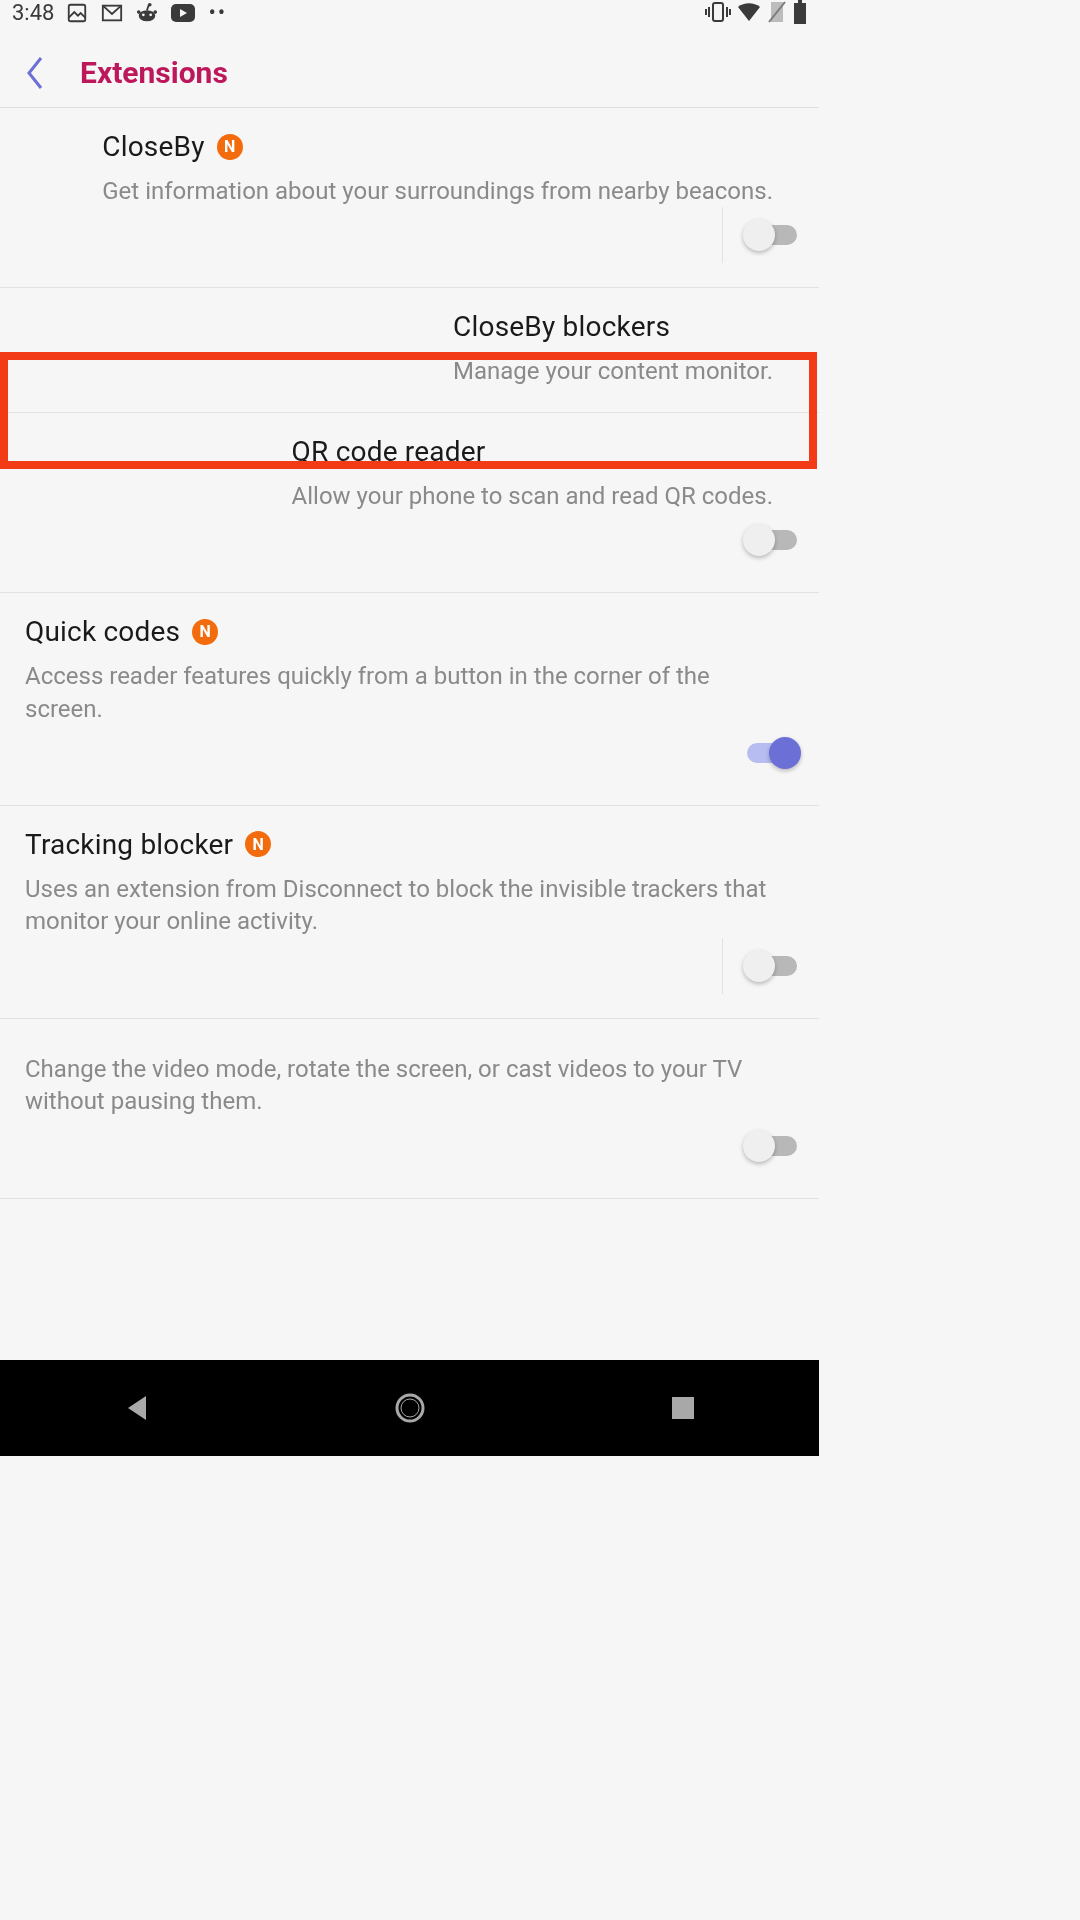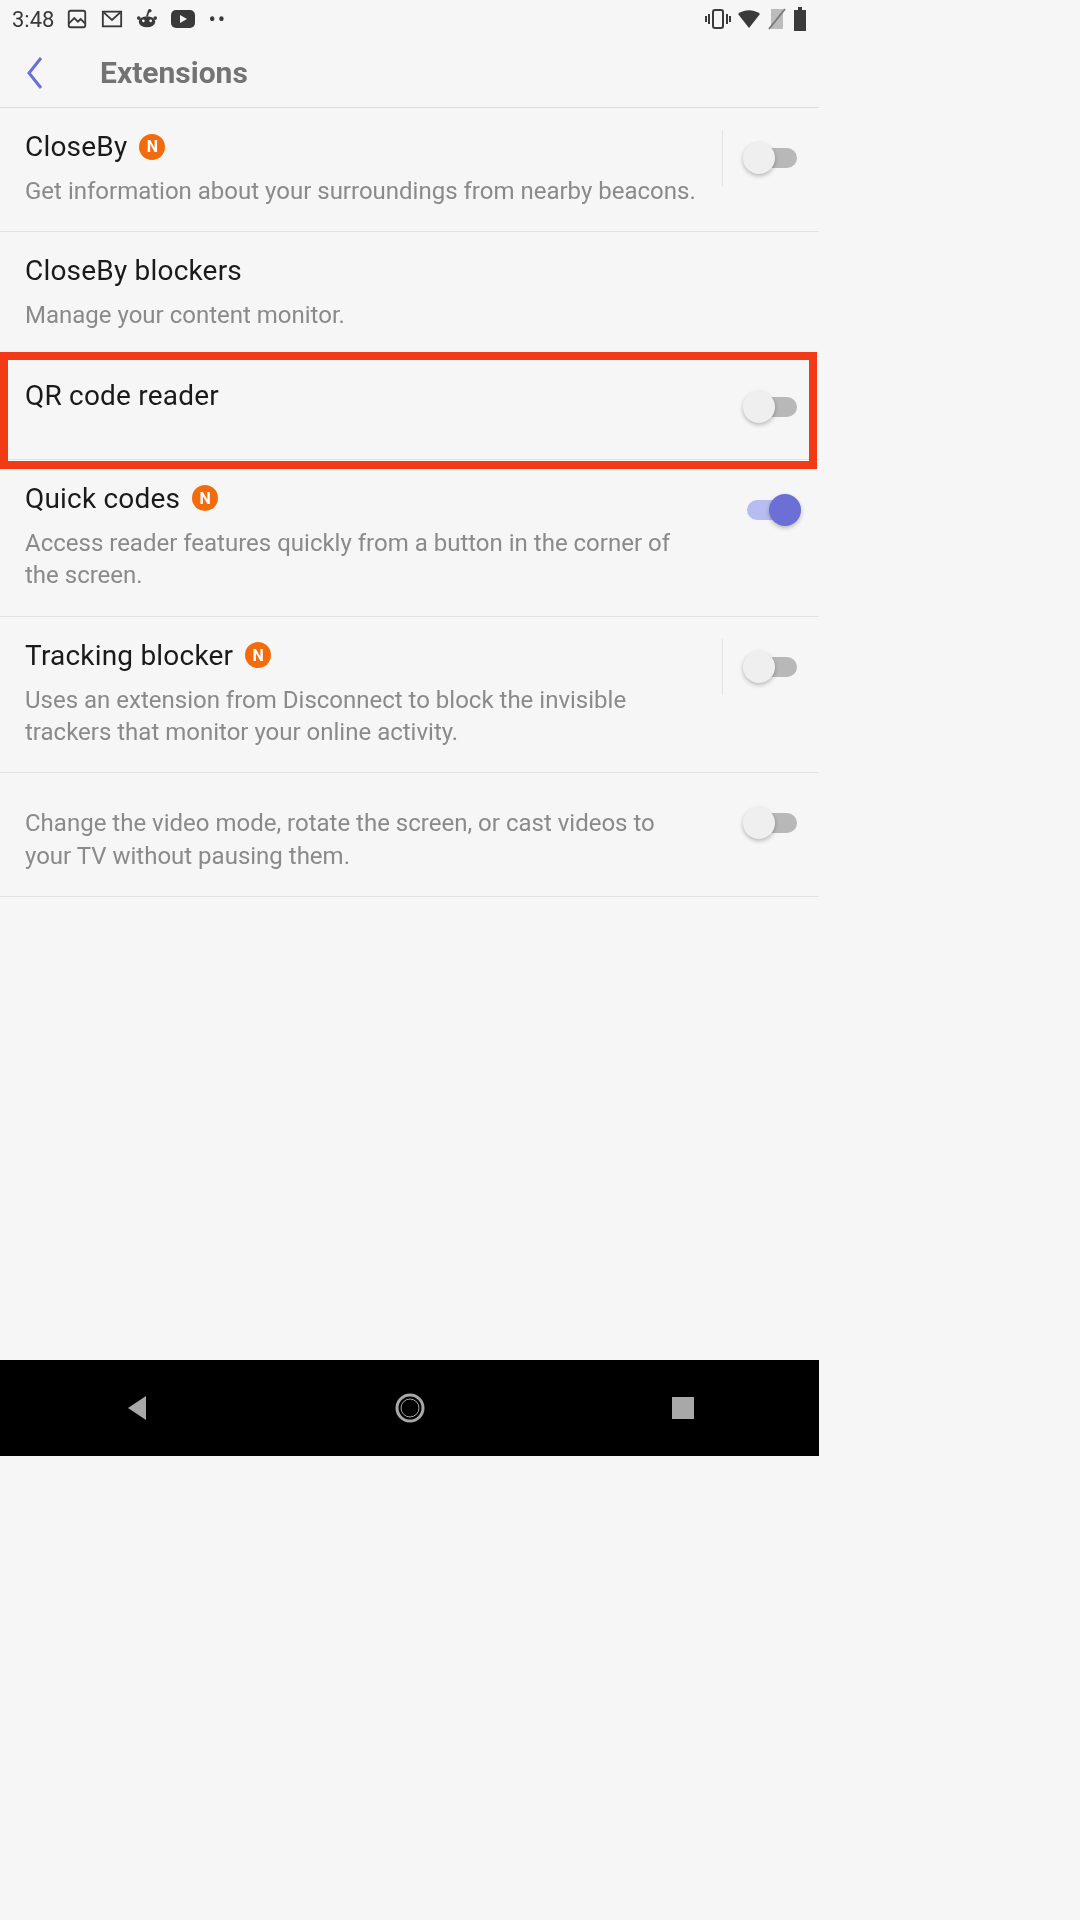--- a/index.html
+++ b/index.html
@@ -7,21 +7,21 @@
       width: 819px;
       height: 1456px;
       font-family: -apple-system, Roboto, sans-serif;
       background: #f6f6f6;
       position: relative;
     }
     .status-bar {
       height: 38px;
       display: flex;
       justify-content: space-between;
-      align-items: center;
+      align-items: flex-start;
       padding: 0 12px;
       font-size: 22px;
       color: #3a3a3a;
     }
     .status-left { display: flex; align-items: center; gap: 12px; }
     .status-right { display: flex; align-items: center; gap: 6px; }
     .status-icon { display: inline-flex; }
     .app-bar {
       height: 70px;
       display: flex;
@@ -33,30 +33,31 @@
       width: 50px;
       height: 50px;
       display: flex;
       align-items: center;
       justify-content: center;
       cursor: pointer;
     }
     .app-title {
       font-size: 30px;
       font-weight: 700;
-      color: #737373;
-      margin-left: 40px;
+      color: #be185d;
+      margin-left: 20px;
     }
     .list { }
     .list-item {
       display: flex;
-      align-items: flex-start;
+      align-items: flex-end;
       padding: 22px 22px 24px 25px;
       border-bottom: 1px solid #e2e2e2;
       cursor: pointer;
+      flex-direction: column;
     }
     .item-text { flex: 1; padding-right: 24px; }
     .item-title-row { display: flex; align-items: center; gap: 12px; }
     .item-title { font-size: 28px; color: #1a1a1a; font-weight: 400; letter-spacing: 0.2px; }
     .badge {
       width: 26px; height: 26px; border-radius: 50%;
       background: #f26c0d; color: #fff;
       display: inline-flex; align-items: center; justify-content: center;
       font-size: 16px; font-weight: 700;
     }
@@ -187,20 +188,21 @@
           <span class="item-title">CloseBy blockers</span>
         </div>
         <div class="item-desc">Manage your content monitor.</div>
       </div>
     </div>
     <div class="list-item">
       <div class="item-text">
         <div class="item-title-row">
           <span class="item-title">QR code reader</span>
         </div>
+        <div class="item-desc">Allow your phone to scan and read QR codes.</div>
       </div>
       <div class="toggle-cell no-divider">
         <div class="toggle">
           <div class="knob"></div>
         </div>
       </div>
     </div>
     <div class="list-item">
       <div class="item-text">
         <div class="item-title-row">

